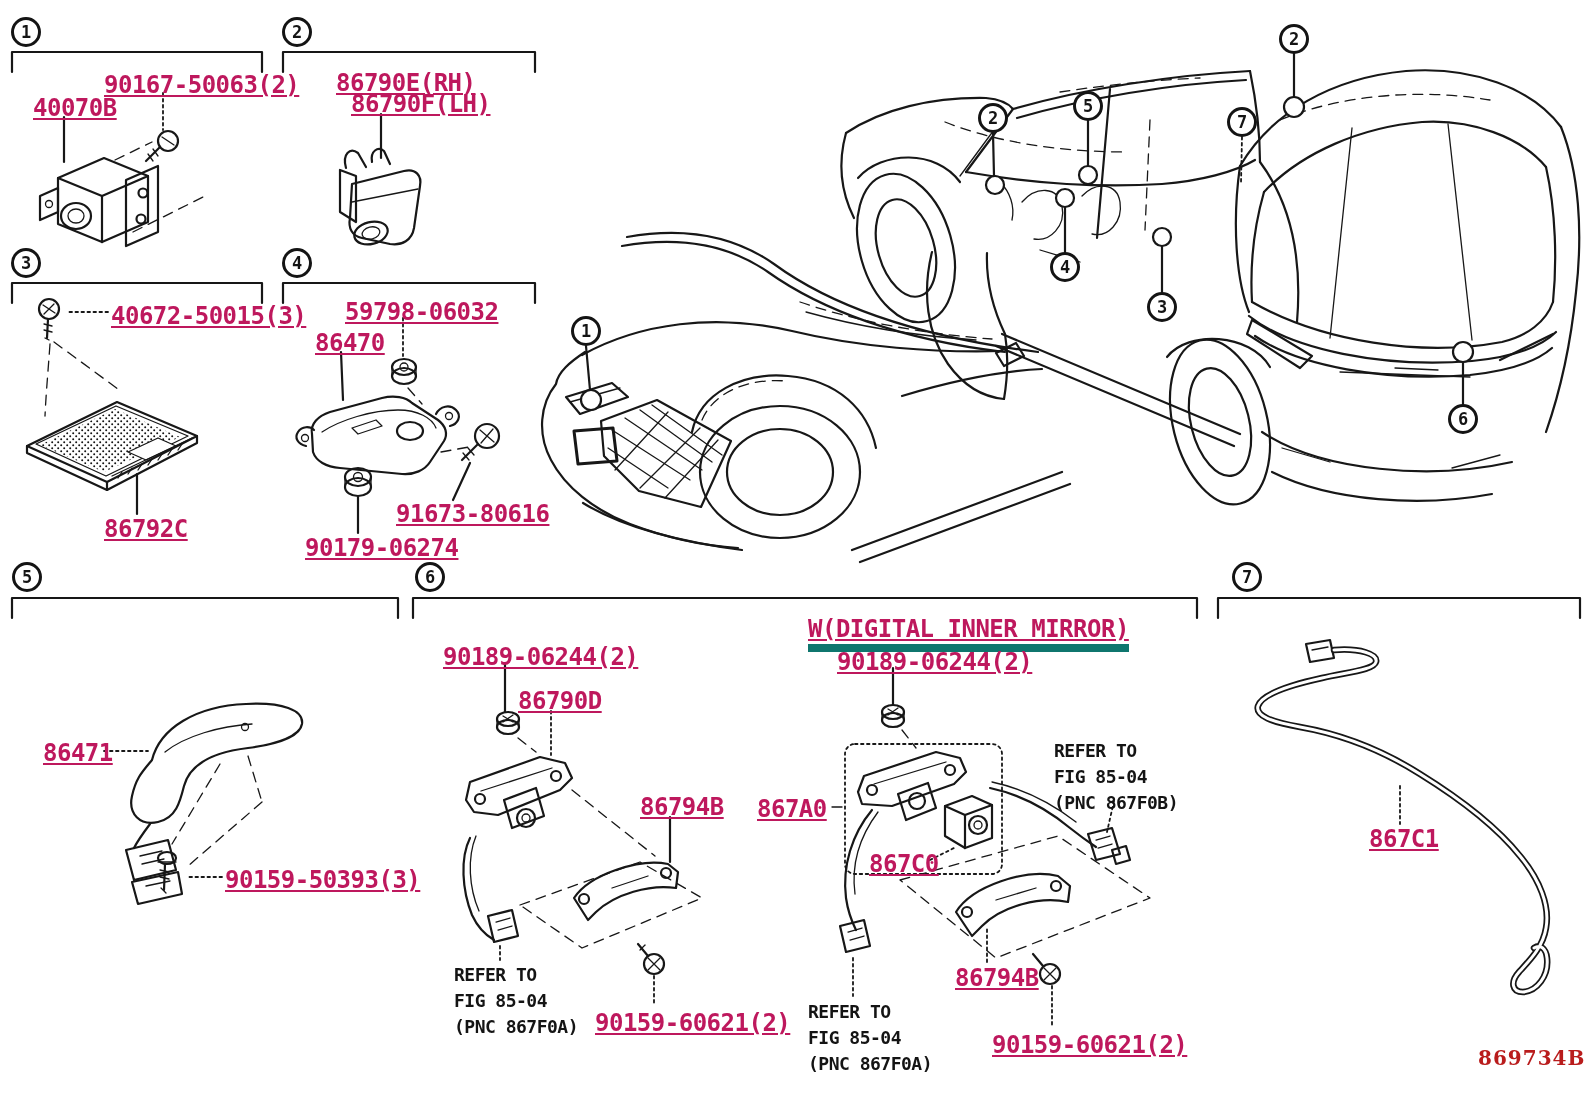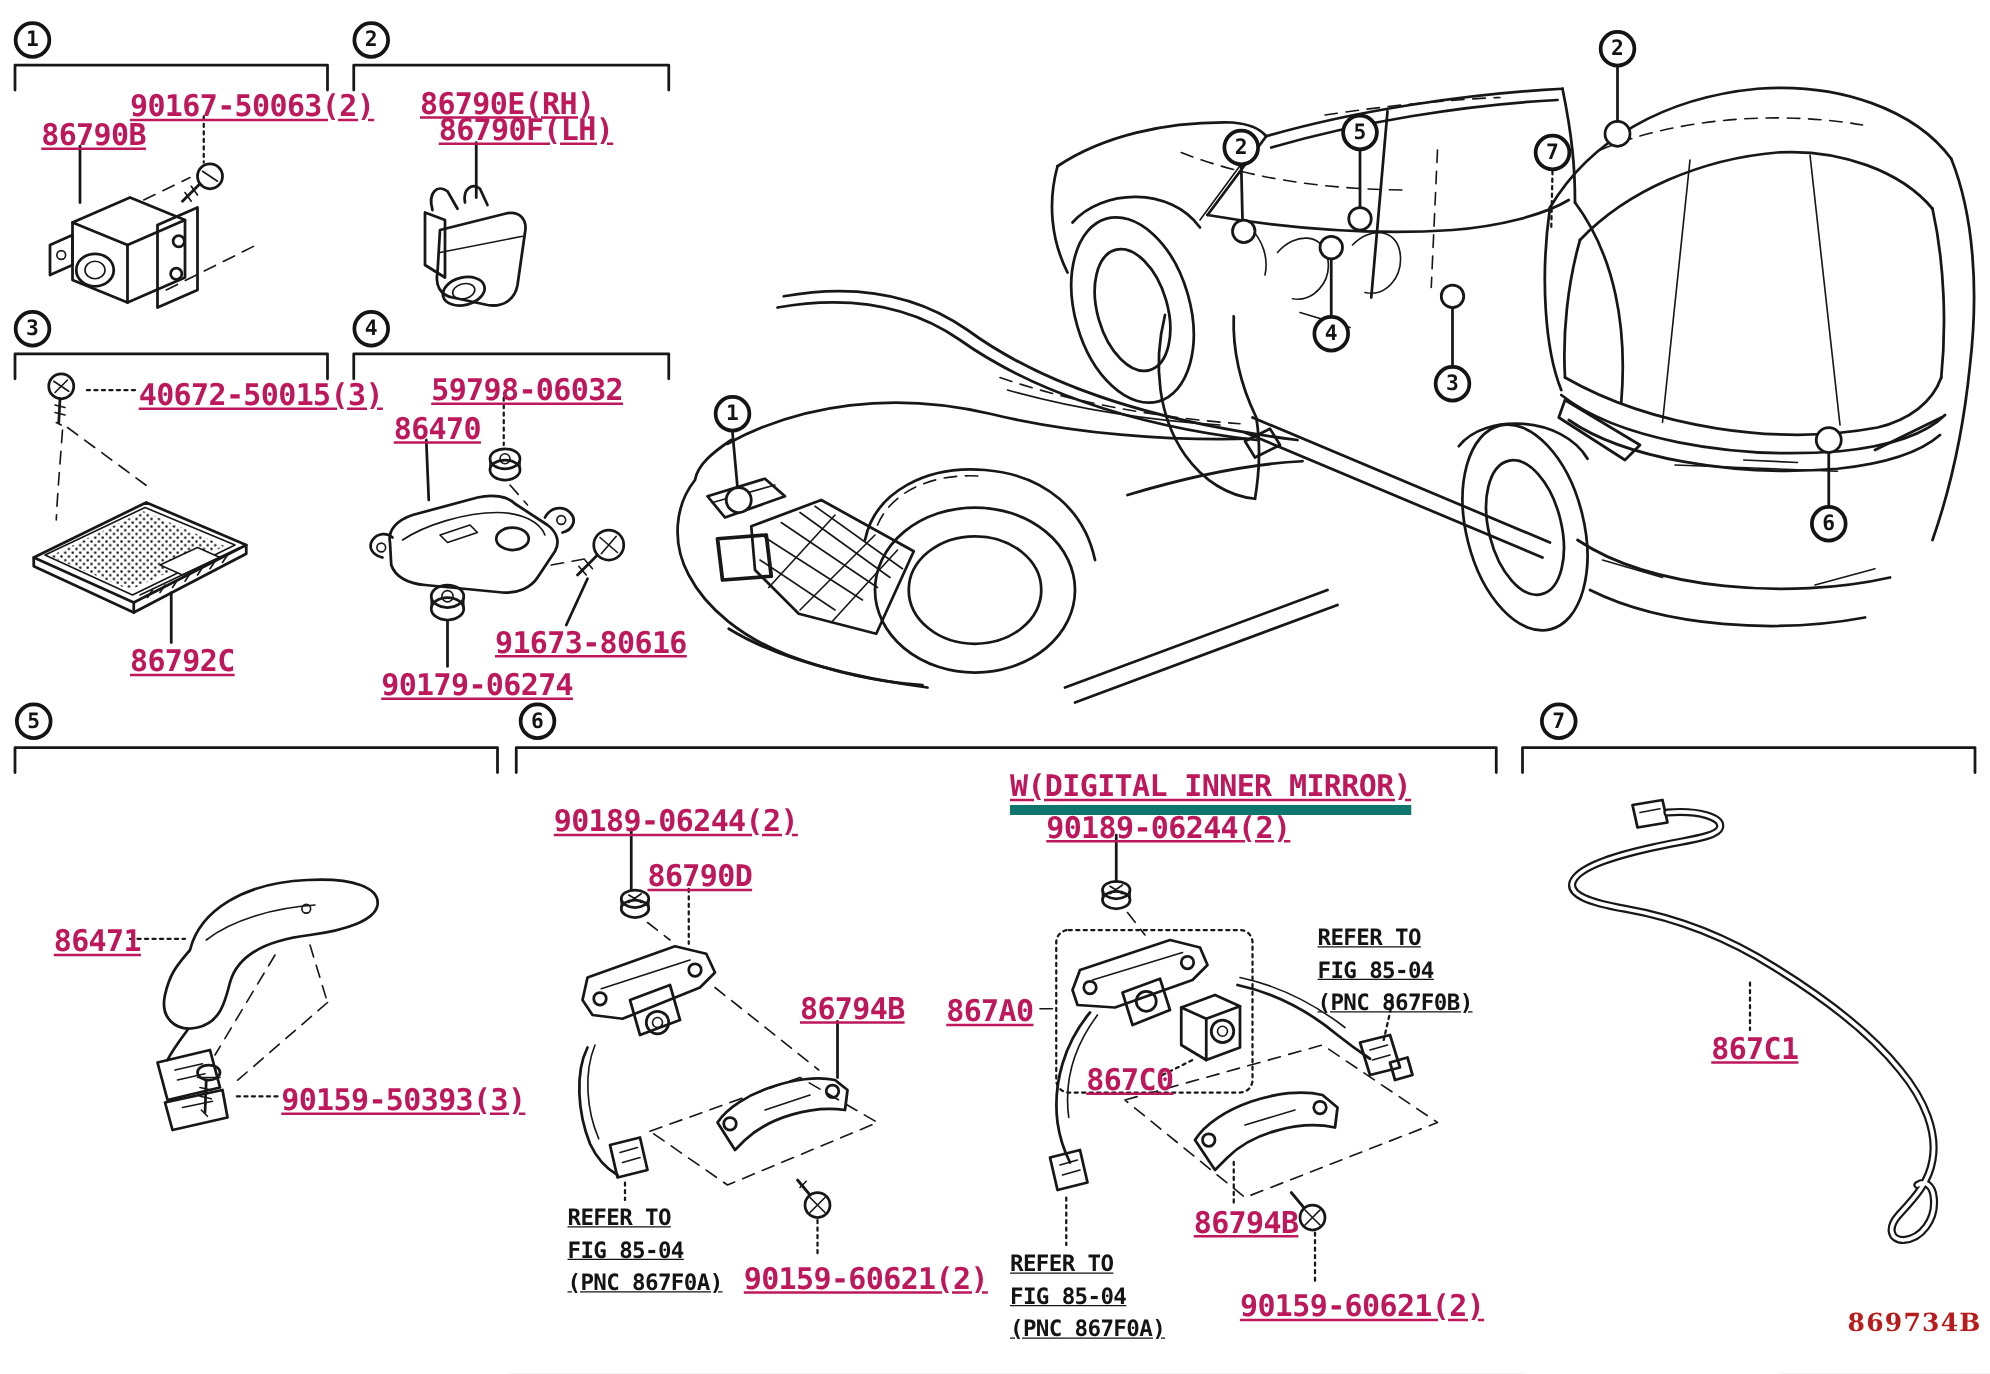--- a/index.html
+++ b/index.html
@@ -11,21 +11,21 @@
   .ln{fill:none;stroke:#171717;stroke-width:2.2;stroke-linecap:round;stroke-linejoin:round;}
   .thin{stroke-width:1.3;}
   .thk{stroke-width:3;}
   .dash{stroke-dasharray:10 7;}
   .dot{stroke-dasharray:2.5 3.5;stroke-width:1.8;}
   .wfill{fill:#ffffff;}
   .plabel{
     position:absolute;font-weight:bold;font-size:24px;line-height:1.1;
     letter-spacing:-0.5px;white-space:nowrap;color:#be185d;text-decoration:underline;
   }
-  .refblock{position:absolute;font-weight:bold;font-size:18px;line-height:26px;letter-spacing:-0.5px;color:#141414;text-decoration:underline;}
+  .refblock{position:absolute;font-weight:bold;font-size:18px;line-height:26px;letter-spacing:-0.5px;color:#141414;}
   .variant{border-bottom:8px solid #0f766e;padding-bottom:2px;}
   .callout{
     position:absolute;width:30px;height:30px;border:3px solid #141414;border-radius:50%;
     background:#fff;display:flex;align-items:center;justify-content:center;
     font-weight:bold;font-size:17px;transform:translate(-50%,-50%);box-sizing:border-box;
   }
   .footer-code{position:absolute;font-family:"DejaVu Serif",serif;font-weight:bold;font-size:20px;letter-spacing:1px;color:#b91c1c;}
 </style>
 </head>
 <body>
@@ -320,21 +320,21 @@
     <circle class="ln wfill" cx="1162" cy="237" r="9"></circle>
     <path class="ln dot" d="M1242,137 L1241,183"></path>
     <path class="ln" d="M1294,54 L1294,97"></path>
     <circle class="ln wfill" cx="1294" cy="107" r="10"></circle>
     <path class="ln" d="M1463,404 L1463,362"></path>
     <circle class="ln wfill" cx="1463" cy="352" r="10"></circle>
   </g>
 </svg>
 
 <div class="plabel" style="left:104px;top:72px">90167-50063(2)</div>
-<div class="plabel" style="left:33px;top:95px">86790B</div>
+<div class="plabel" style="left:33px;top:95px">40070B</div>
 
 <div class="plabel" style="left:336px;top:70px">86790E(RH)</div>
 <div class="plabel" style="left:351px;top:91px">86790F(LH)</div>
 
 <div class="plabel" style="left:111px;top:303px">40672-50015(3)</div>
 <div class="plabel" style="left:104px;top:516px">86792C</div>
 
 <div class="plabel" style="left:345px;top:299px">59798-06032</div>
 <div class="plabel" style="left:315px;top:330px">86470</div>
 <div class="plabel" style="left:396px;top:501px">91673-80616</div>

